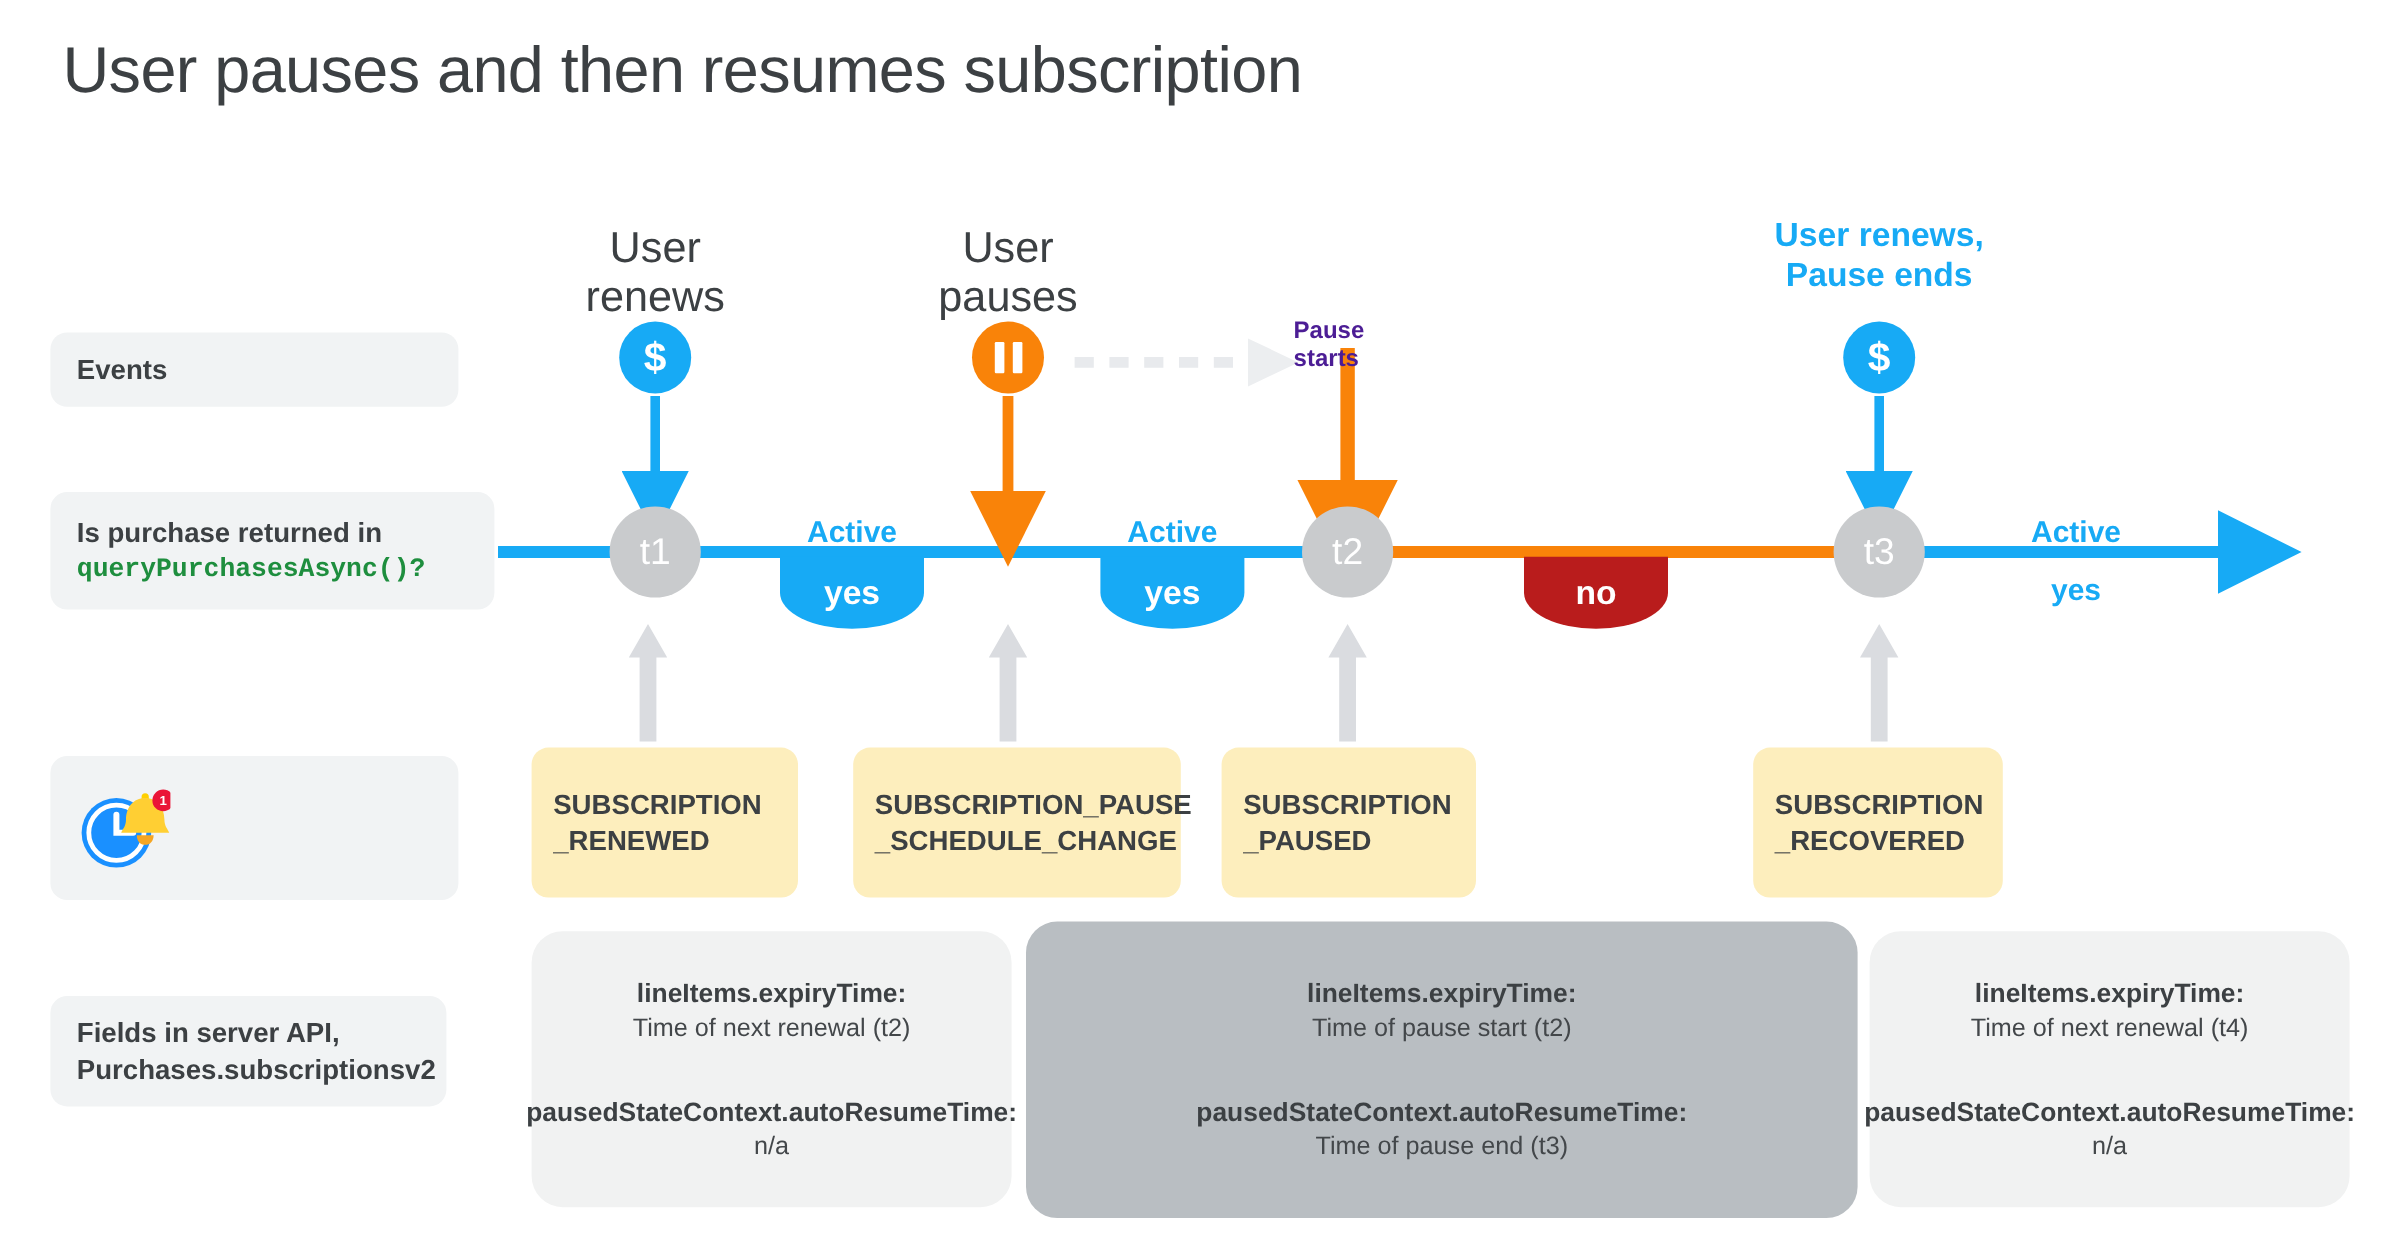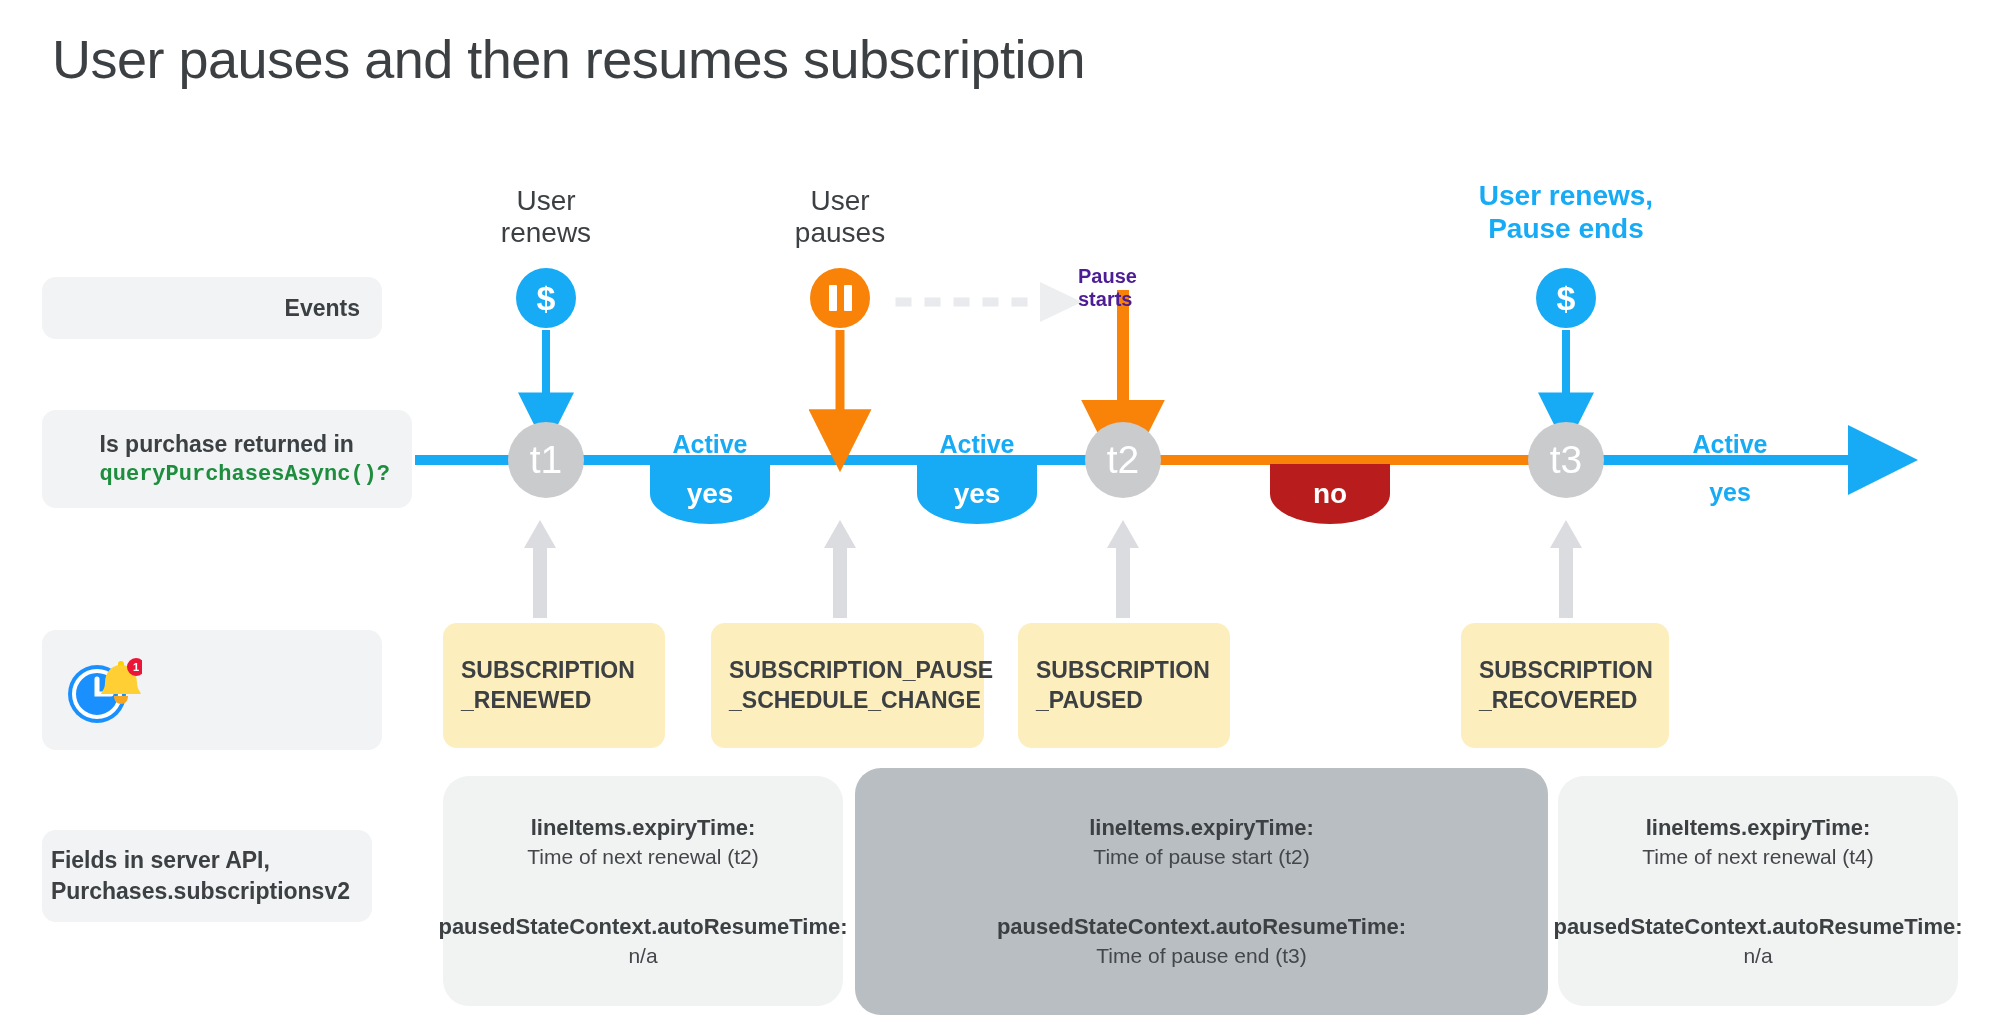--- a/index.html
+++ b/index.html
@@ -22,21 +22,20 @@
   .row-label {
     position: absolute;
     background: #f1f3f4;
     border-radius: 14px;
     display: flex; align-items: center;
     padding: 0 22px;
     color: #3c4043;
     font-weight: bold;
     font-size: 23px;
     line-height: 1.33;
-    justify-content: flex-end;
   }
   .row-label .mono {
     font-family: "Liberation Mono", "DejaVu Sans Mono", monospace;
     color: #1e8e3e; font-weight: bold; font-size: 22px;
   }
 
   #label-events  { left: 42px; top: 277px; width: 340px; height: 62px; }
   #label-query   { left: 42px; top: 410px; width: 370px; height: 98px; }
   #label-rtdn    { left: 42px; top: 630px; width: 340px; height: 120px;
                    justify-content: space-between; }
@@ -55,30 +54,30 @@
     display: flex; align-items: center; justify-content: center;
     color: #fff; font-weight: bold;
   }
   .ev-circle.blue { background: #17aaf5; }
   .ev-circle.orange { background: #f98309; }
   .ev-circle .dollar { font-size: 34px; line-height: 1; }
   .pause-glyph { display: flex; gap: 7px; }
   .pause-glyph i { display: block; width: 8px; height: 26px; background: #fff; border-radius: 1px; }
 
   .ev-caption {
-    position: absolute; text-align: center; font-size: 28px;
+    position: absolute; text-align: center; font-size: 36px;
     color: #3c4043; line-height: 1.14; white-space: pre-line;
   }
   .ev-caption.blue-bold { color: #17aaf5; font-weight: bold; font-size: 28px; line-height: 1.17; }
   .ev-caption.orange-bold { color: #4c1d95; font-weight: bold; font-size: 20px; line-height: 1.17; }
 
   
   .t-node {
     position: absolute; width: 76px; height: 76px; border-radius: 50%;
-    background: #c9cbcd; color: #fff; font-size: 39px;
+    background: #c9cbcd; color: #fff; font-size: 31px;
     display: flex; align-items: center; justify-content: center;
   }
 
   
   .bubble {
     position: absolute; width: 120px; height: 60px;
     border-bottom-left-radius: 120px 60px;
     border-bottom-right-radius: 120px 60px;
     display: flex; align-items: center; justify-content: center;
     color: #fff; font-weight: bold; font-size: 28px;

